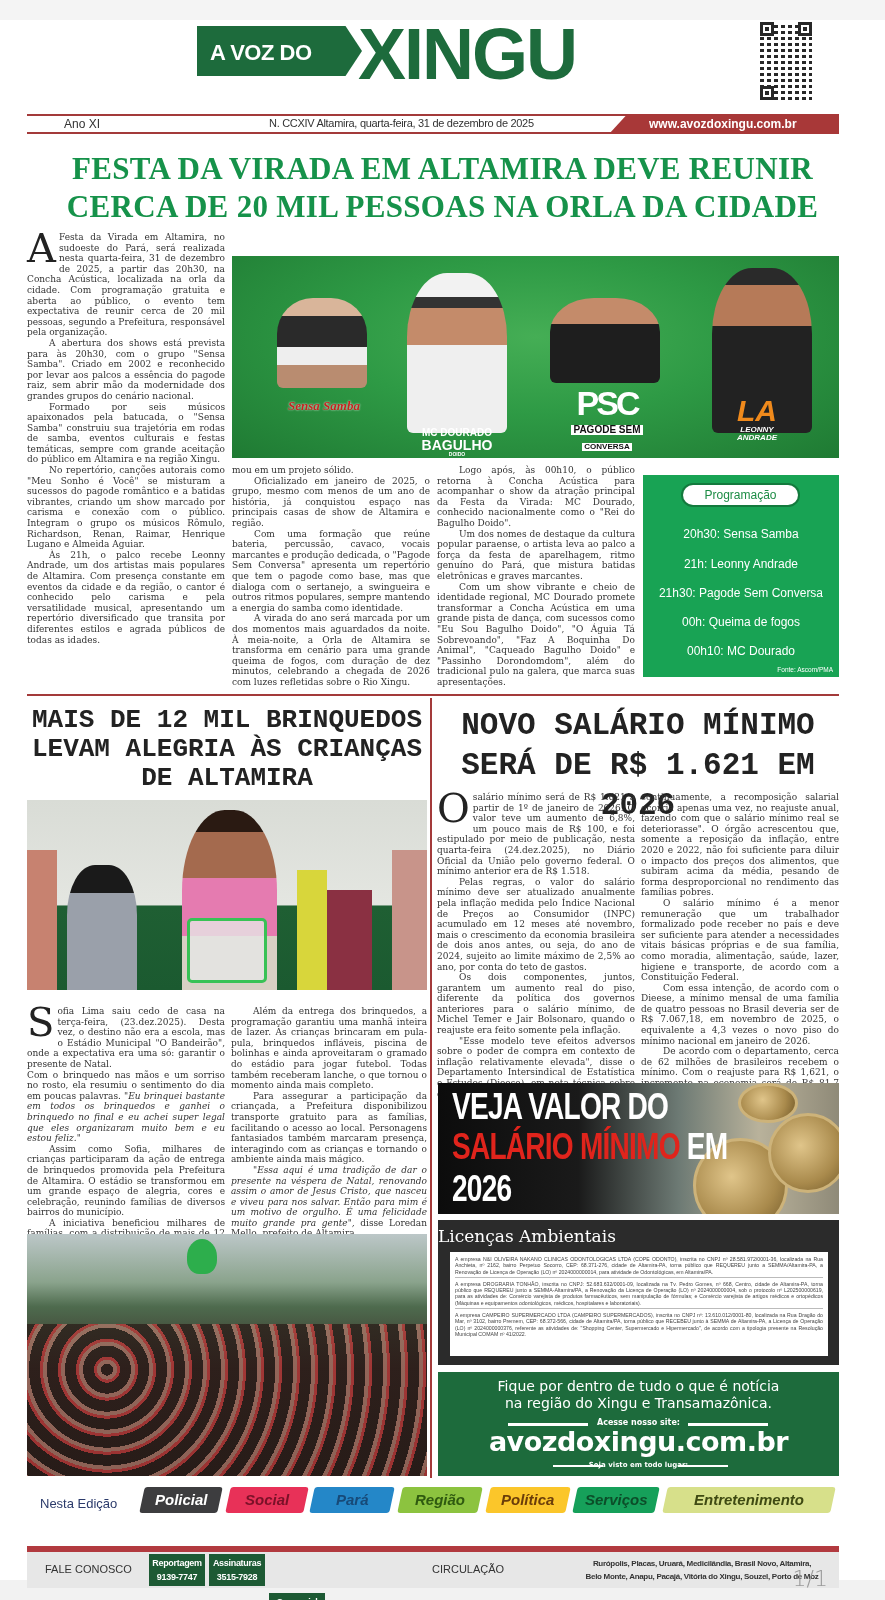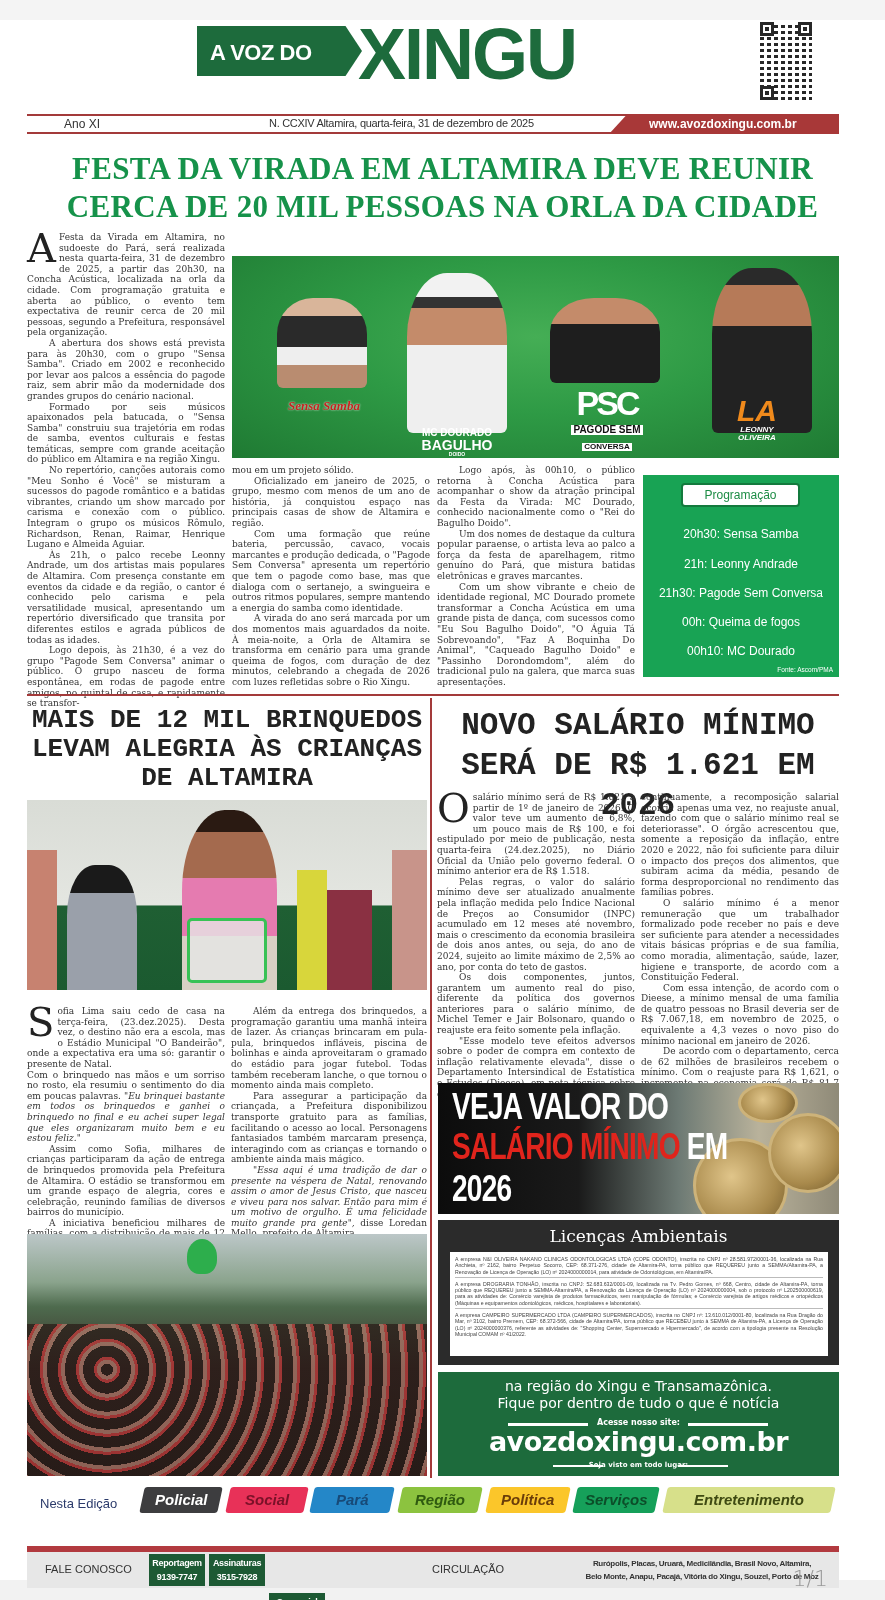--- a/index.html
+++ b/index.html
@@ -34,42 +34,42 @@
   .col em { font-style: italic; }
   .src { text-align: center; text-indent: 0 !important; }
 
   
   .banner { position: absolute; left: 232px; top: 236px; width: 607px; height: 202px; background: radial-gradient(ellipse at 50% 40%, #45ae55 0%, #2e9a45 45%, #1f7a33 100%); overflow: hidden; }
   .artist { position: absolute; bottom: 26px; border-radius: 40% 40% 6px 6px; }
   .banner-label { position: absolute; color: #fff; font-family: "Liberation Sans", sans-serif; font-weight: bold; text-align: center; line-height: 1; }
 
   
   .prog { position: absolute; left: 643px; top: 455px; width: 196px; height: 202px; background: #18a354; color: #fff; font-family: "Liberation Sans", sans-serif; }
-  .prog .pill { position: absolute; left: 40px; top: 10px; width: 115px; height: 20px; background: #fff; border-radius: 2px; color: #1d8c45; font-size: 12px; text-align: center; line-height: 20px; box-shadow: 0 0 0 2px #137a3d; }
+  .prog .pill { position: absolute; left: 40px; top: 10px; width: 115px; height: 20px; background: #fff; border-radius: 10px; color: #1d8c45; font-size: 12px; text-align: center; line-height: 20px; box-shadow: 0 0 0 2px #137a3d; }
   .prog .item { position: absolute; left: 0; width: 196px; text-align: center; font-size: 12px; }
   .prog .credit { position: absolute; right: 6px; bottom: 4px; font-size: 6.5px; }
 
   .hrule { position: absolute; left: 27px; top: 674px; width: 812px; height: 2px; background: #a33a3a; }
   .vrule { position: absolute; left: 430px; top: 678px; width: 2px; height: 780px; background: #a33a3a; }
 
   .h2 { position: absolute; text-align: center; color: #222; font-family: Liberation Mono, monospace; font-weight: bold; }
 
   
   .photo1 { position: absolute; left: 27px; top: 780px; width: 400px; height: 190px; overflow: hidden;
      background: linear-gradient(180deg, #d9dcd6 0%, #e4e6e1 55%, #1f5f33 56%, #1b5a30 100%); }
   .photo2 { position: absolute; left: 27px; top: 1214px; width: 400px; height: 242px; overflow: hidden;
      background: linear-gradient(180deg, #bcc7c8 0%, #8aa38c 20%, #4e6b4e 30%, #3a2c28 55%, #1e1a18 100%); }
 
   .salario-img { position: absolute; left: 438px; top: 1063px; width: 401px; height: 131px; overflow: hidden;
      background: linear-gradient(90deg, #0c0c0c 0%, #1a1a1a 35%, #6d7a74 60%, #b9b29b 80%, #8f8a78 100%); }
   .salario-img .t { position: absolute; font-family: "Liberation Sans", sans-serif; font-weight: bold; font-size: 36px; line-height: 36px; letter-spacing: -1px; transform: scaleX(0.78); transform-origin: left; }
   .coin { position: absolute; border-radius: 50%; background: radial-gradient(circle at 40% 40%, #e0c58a 0%, #a98a4c 60%, #6f5728 100%); border: 3px solid #cdb37a; }
 
   .licencas { position: absolute; left: 438px; top: 1200px; width: 401px; height: 145px; background: #2b2b2b; }
-  .licencas .title { position: absolute; left: 0; top: 6px; width: 401px; text-align: center; color: #fff; font-family: "DejaVu Serif", serif; font-size: 17px; }
+  .licencas .title { position: absolute; left: 0; top: 6px; width: 401px; color: #fff; font-family: "DejaVu Serif", serif; font-size: 17px; }
   .licencas .body { position: absolute; left: 12px; top: 32px; width: 378px; height: 104px; background: #fff; padding: 4px 5px; font-family: "Liberation Sans", sans-serif; font-size: 5.2px; line-height: 6.3px; color: #444; }
   .licencas .body p { padding-bottom: 2px; margin-bottom: 3px; border-bottom: 1px solid #bbb; text-align: justify; }
   .licencas .body p:last-child { border-bottom: none; }
 
   .promo { position: absolute; left: 438px; top: 1352px; width: 401px; height: 104px; background: #1d6b3c; color: #fff; font-family: "DejaVu Sans", sans-serif; text-align: center; }
   .promo .l1 { position: absolute; left: 0; top: 6px; width: 401px; font-size: 14px; line-height: 17px; }
   .promo .acc { position: absolute; left: 0; top: 46px; width: 401px; font-size: 8px; font-weight: bold; }
   .promo .site { position: absolute; left: 0; top: 54px; width: 401px; font-size: 27px; font-weight: bold; letter-spacing: -0.5px; }
   .promo .visto { position: absolute; left: 0; top: 89px; width: 401px; font-size: 7px; font-weight: bold; }
   .promo .bar { position: absolute; height: 3px; background: #fff; }
@@ -113,21 +113,20 @@
     <div>FESTA DA VIRADA EM ALTAMIRA DEVE REUNIR</div>
     <div>CERCA DE 20 MIL PESSOAS NA ORLA DA CIDADE</div>
   </div>
 
   <div class="col" style="left:27px; top:212px; width:198px;">
     <p class="noind"><span class="dropcap">A</span><span>Festa da Virada em Altamira, no sudoeste do Pará, será realizada nesta quarta-feira, 31 de dezembro de 2025, a partir das 20h30, na Concha Acústica, localizada na orla da cidade. Com programação gratuita e aberta ao público, o evento tem expectativa de reunir cerca de 20 mil pessoas, segundo a Prefeitura, responsável pela organização.</span></p>
     <p>A abertura dos shows está prevista para às 20h30, com o grupo "Sensa Samba". Criado em 2002 e reconhecido por levar aos palcos a essência do pagode raiz, sem abrir mão da modernidade dos grandes grupos do cenário nacional.</p>
     <p>Formado por seis músicos apaixonados pela batucada, o "Sensa Samba" construiu sua trajetória em rodas de samba, eventos culturais e festas temáticas, sempre com grande aceitação do público em Altamira e na região Xingu.</p>
     <p>No repertório, canções autorais como "Meu Sonho é Você" se misturam a sucessos do pagode romântico e a batidas vibrantes, criando um show marcado por carisma e conexão com o público. Integram o grupo os músicos Rômulo, Richardson, Renan, Raimar, Henrique Lugano e Almeida Aguiar.</p>
     <p>Às 21h, o palco recebe Leonny Andrade, um dos artistas mais populares de Altamira. Com presença constante em eventos da cidade e da região, o cantor é conhecido pelo carisma e pela versatilidade musical, apresentando um repertório diversificado que transita por diferentes estilos e agrada públicos de todas as idades.</p>
-    <p>Logo depois, às 21h30, é a vez do grupo "Pagode Sem Conversa" animar o público. O grupo nasceu de forma espontânea, em rodas de pagode entre amigos, no quintal de casa, e rapidamente se transfor-</p>
   </div>
 
   <div class="banner">
     <div class="artist" style="left:45px; width:90px; height:90px; bottom:70px; background:linear-gradient(180deg,#d9b59a 0 20%,#2a2a2a 20% 55%,#eee 55% 75%,#b98c70 75%);"></div>
     <div class="banner-label" style="left:52px; top:143px; width:80px; font-family:'Liberation Serif',serif; font-style:italic; font-size:13px; color:#c3241f; text-shadow:0 0 2px #fff;">Sensa Samba</div>
 
     <div class="artist" style="left:175px; width:100px; height:160px; bottom:25px; background:linear-gradient(180deg,#f2f2f2 0 15%,#333 15% 22%,#c48b6a 22% 45%,#efefef 45%);"></div>
     <div class="banner-label" style="left:175px; top:172px; width:100px;">
       <div style="font-size:10px;">MC DOURADO</div>
       <div style="font-size:14px;">BAGULHO</div>
@@ -138,21 +137,21 @@
     <div class="banner-label" style="left:335px; top:130px; width:80px;">
       <div style="font-size:34px; letter-spacing:-3px;">PSC</div>
       <div style="font-size:10px; background:#fff; color:#111; display:inline-block; padding:0 2px;">PAGODE SEM</div><br>
       <div style="font-size:8px; background:#fff; color:#111; display:inline-block; padding:0 2px;">CONVERSA</div>
     </div>
 
     <div class="artist" style="left:480px; width:100px; height:165px; bottom:25px; background:linear-gradient(180deg,#2a2a2a 0 10%,#b67a58 10% 35%,#222 35%);"></div>
     <div class="banner-label" style="left:470px; top:140px; width:110px;">
       <span style="font-size:30px; color:#f08a1c; font-style:italic;">LA</span>
       <div style="font-size:8px; font-style:italic;">LEONNY</div>
-      <div style="font-size:8px; font-style:italic;">OLIVEIRA</div>
+      <div style="font-size:8px; font-style:italic;">ANDRADE</div>
     </div>
   </div>
 
   <div class="col" style="left:232px; top:445px; width:198px;">
     <p class="noind">mou em um projeto sólido.</p>
     <p>Oficializado em janeiro de 2025, o grupo, mesmo com menos de um ano de história, já conquistou espaço nas principais casas de show de Altamira e região.</p>
     <p>Com uma formação que reúne bateria, percussão, cavaco, vocais marcantes e produção dedicada, o "Pagode Sem Conversa" apresenta um repertório que tem o pagode como base, mas que dialoga com o sertanejo, a swingueira e outros ritmos populares, sempre mantendo a energia do samba como identidade.</p>
     <p>A virada do ano será marcada por um dos momentos mais aguardados da noite. À meia-noite, a Orla de Altamira se transforma em cenário para uma grande queima de fogos, com duração de dez minutos, celebrando a chegada de 2026 com luzes refletidas sobre o Rio Xingu.</p>
   </div>
 
@@ -244,22 +243,22 @@
     <div class="title">Licenças Ambientais</div>
     <div class="body">
       <p>A empresa N&amp;I OLIVEIRA NAKANO CLINICAS ODONTOLOGICAS LTDA (COPE ODONTO), inscrita no CNPJ nº 28.581.972/0001-36, localizada na Rua Anchieta, nº 2162, bairro Perpetuo Socorro, CEP: 68.371-276, cidade de Altamira-PA, torna público que REQUEREU junto a SEMMA/Altamira-PA, a Renovação de Licença de Operação (LO) nº 2024000000014, para atividade de Odontológicas, em Altamira/PA.</p>
       <p>A empresa DROGRARIA TONHÃO, inscrita no CNPJ: 52.683.632/0001-09, localizada na Tv. Pedro Gomes, nº 668, Centro, cidade de Altamira-PA, torna público que REQUEREU junto a SEMMA-Altamira/PA, a Renovação da Licença de Operação (LO) nº 2024000000004, sob o protocolo nº L202500000619, para as atividades de: Comércio varejista de produtos farmacêuticos, sem manipulação de fórmulas; e Comércio varejista de artigos médicos e ortopédicos (Máquinas e equipamentos odontológicos, médicos, hospitalares e laboratoriais).</p>
       <p>A empresa CAMPEIRO SUPERMERCADO LTDA (CAMPEIRO SUPERMERCADOS), inscrita no CNPJ nº: 13.610.012/0001-80, localizada na Rua Dragão do Mar, nº 3102, bairro Premem, CEP: 68.372-566, cidade de Altamira/PA, torna público que RECEBEU junto à SEMMA de Altamira-PA, a Licença de Operação (LO) nº 2024000000376, referente as atividades de: "Shopping Center, Supermercado e Hipermercado", de acordo com a tipologia presente na Resolução Municipal COMAM nº 41/2022.</p>
     </div>
   </div>
 
   <div class="promo">
     <div class="l1">
+      <div>Fique por dentro de tudo o que é notícia</div>
       <div>na região do Xingu e Transamazônica.</div>
-      <div>Fique por dentro de tudo o que é notícia</div>
     </div>
     <div class="bar" style="left:70px; top:51px; width:80px;"></div>
     <div class="bar" style="left:250px; top:51px; width:80px;"></div>
     <div class="acc">Acesse nosso site:</div>
     <div class="site">avozdoxingu.com.br</div>
     <div class="bar" style="left:115px; top:93px; width:50px; height:2px;"></div>
     <div class="bar" style="left:240px; top:93px; width:50px; height:2px;"></div>
     <div class="visto">Seja visto em todo lugar:</div>
   </div>
 

